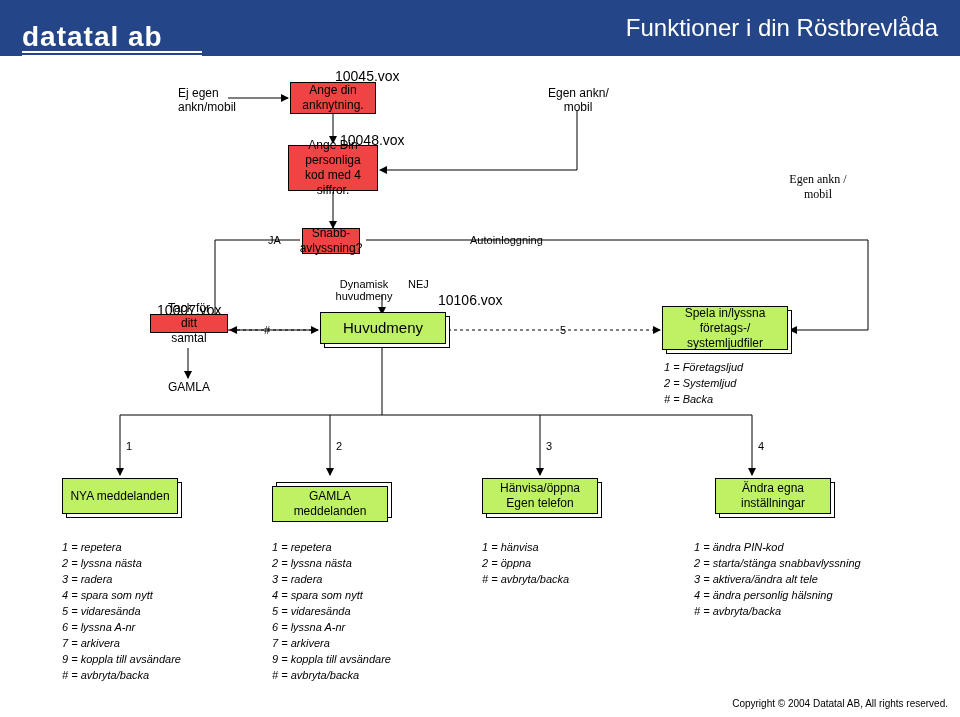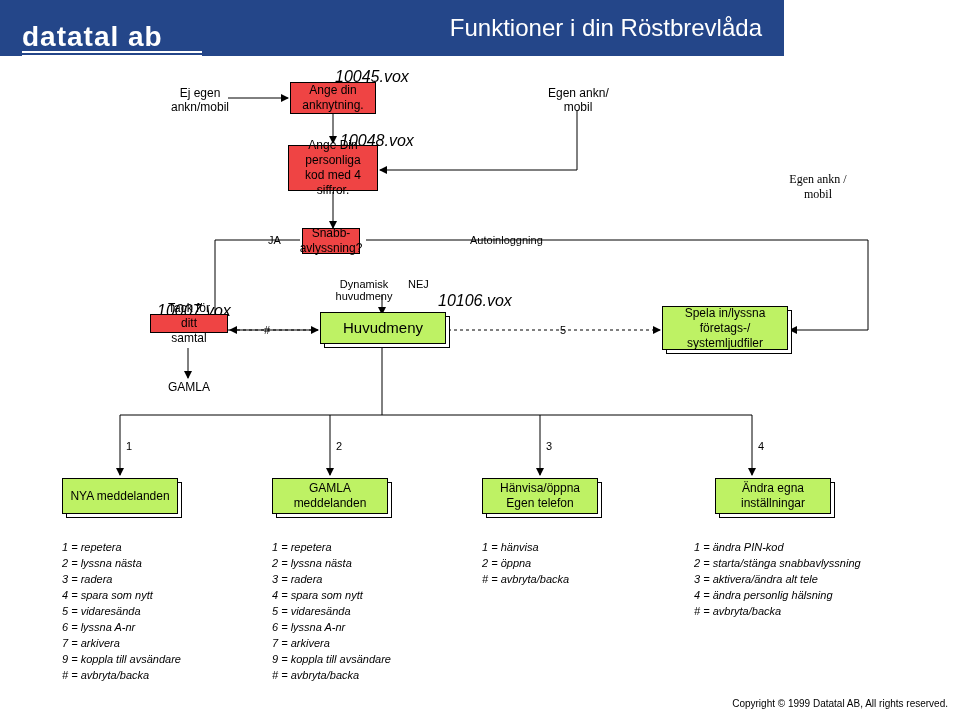--- a/index.html
+++ b/index.html
@@ -1,26 +1,26 @@
 <!DOCTYPE html>
 <html><head>
 <meta charset="utf-8">
 <style>
   html,body{margin:0;padding:0;font-family:Arial,Helvetica,sans-serif;background:#fff;color:#000}
   .page{position:relative;width:960px;height:717px;overflow:hidden}
-  .header{position:absolute;left:0;top:0;width:784px;height:56px;background:#244689;display:flex;align-items:center;justify-content:space-between;padding:0 22px 0 22px;box-sizing:border-box}
+  .header{position:absolute;left:0;top:0;width:960px;height:56px;background:#244689;display:flex;align-items:center;justify-content:space-between;padding:0 22px 0 22px;box-sizing:border-box}
   .logo{position:relative;top:11px;height:34px}
   .logo svg text{font-family:Arial,Helvetica,sans-serif}
   .header-title{color:#fff;font-size:24px;font-weight:400}
   .box{position:absolute;border:1px solid #000;background:#ef4444;text-align:center;font-size:12px;line-height:1.25;display:flex;align-items:center;justify-content:center;padding:2px 12px;box-sizing:border-box}
   .dbl{position:absolute}
   .dbl .inner{position:absolute;border:1px solid #000;background:#bef264;box-sizing:border-box;text-align:center;display:flex;align-items:center;justify-content:center;font-size:12px;line-height:1.25;padding:2px 4px}
   .dbl .sh{position:absolute;border:1px solid #000;background:#fff;box-sizing:border-box}
   .label{position:absolute;font-size:11px;white-space:pre}
-  .small-it{font-style:italic;font-size:16px}
+  .small-it{font-size:14px}
   .list{position:absolute;font-size:11px;font-style:italic;line-height:1.45;white-space:pre}
   svg.lines{position:absolute;left:0;top:0}
   .copyright{position:absolute;right:12px;bottom:8px;font-size:10px;color:#000}
 </style>
 </head>
 <body>
 <div class="page">
 
 <div class="header">
   <div class="logo">
@@ -68,21 +68,21 @@
   <line x1="382" y1="348" x2="382" y2="415" stroke="#000" stroke-width="1"></line>
 
   <line x1="120" y1="415" x2="752" y2="415" stroke="#000" stroke-width="1"></line>
 
   <line x1="120" y1="415" x2="120" y2="475" stroke="#000" stroke-width="1" marker-end="url(#ah)"></line>
   <line x1="330" y1="415" x2="330" y2="475" stroke="#000" stroke-width="1" marker-end="url(#ah)"></line>
   <line x1="540" y1="415" x2="540" y2="475" stroke="#000" stroke-width="1" marker-end="url(#ah)"></line>
   <line x1="752" y1="415" x2="752" y2="475" stroke="#000" stroke-width="1" marker-end="url(#ah)"></line>
 </svg>
 
-<div class="label" style="left:170px;top:86px;font-size:12px;text-align:center;width:60px">Ej egen
+<div class="label" style="left:178px;top:86px;font-size:12px;width:60px">Ej egen
 ankn/mobil</div>
 
 <div class="label small-it" style="left:335px;top:68px">10045.vox</div>
 <div class="box" style="left:290px;top:82px;width:86px;height:32px">
   <span>Ange din
 anknytning.</span>
 </div>
 
 <div class="label" style="left:548px;top:86px;font-size:12px;text-align:center;width:60px">Egen ankn/
 mobil</div>
@@ -129,36 +129,39 @@
   <div class="sh" style="left:4px;top:4px;width:126px;height:44px"></div>
   <div class="inner" style="left:0;top:0;width:126px;height:44px">
     <span>Spela in/lyssna
 företags-/
 systemljudfiler</span>
   </div>
 </div>
 
 <div class="label" style="left:168px;top:380px;font-size:12px">GAMLA</div>
 
+<div class="list" style="left:664px;top:360px">1 = Företagsljud
+2 = Systemljud
+# = Backa</div>
 
 <div class="label" style="left:126px;top:440px;font-size:11px">1</div>
 <div class="label" style="left:336px;top:440px;font-size:11px">2</div>
 <div class="label" style="left:546px;top:440px;font-size:11px">3</div>
 <div class="label" style="left:758px;top:440px;font-size:11px">4</div>
 
 <div class="dbl" style="left:62px;top:478px;width:120px;height:40px">
   <div class="sh" style="left:4px;top:4px;width:116px;height:36px"></div>
   <div class="inner" style="left:0;top:0;width:116px;height:36px">
     <span>NYA
 meddelanden</span>
   </div>
 </div>
 <div class="dbl" style="left:272px;top:478px;width:120px;height:40px">
   <div class="sh" style="left:4px;top:4px;width:116px;height:36px"></div>
-  <div class="inner" style="left:0;top:0;width:116px;height:36px">
+  <div class="inner" style="left:0;top:8px;width:116px;height:36px">
     <span>GAMLA
 meddelanden</span>
   </div>
 </div>
 <div class="dbl" style="left:482px;top:478px;width:120px;height:48px">
   <div class="sh" style="left:4px;top:4px;width:116px;height:36px"></div>
   <div class="inner" style="left:0;top:0;width:116px;height:36px">
     <span>Hänvisa/öppna
 Egen telefon</span>
   </div>
@@ -191,15 +194,15 @@
 # = avbryta/backa</div>
 <div class="list" style="left:482px;top:540px">1 = hänvisa
 2 = öppna
 # = avbryta/backa</div>
 <div class="list" style="left:694px;top:540px">1 = ändra PIN-kod
 2 = starta/stänga snabbavlyssning
 3 = aktivera/ändra alt tele
 4 = ändra personlig hälsning
 # = avbryta/backa</div>
 
-<div class="copyright">Copyright © 1999 Datatal AB, All rights reserved.</div>
+<div class="copyright">Copyright © 2004 Datatal AB, All rights reserved.</div>
 
 </div>
 
 </body></html>

